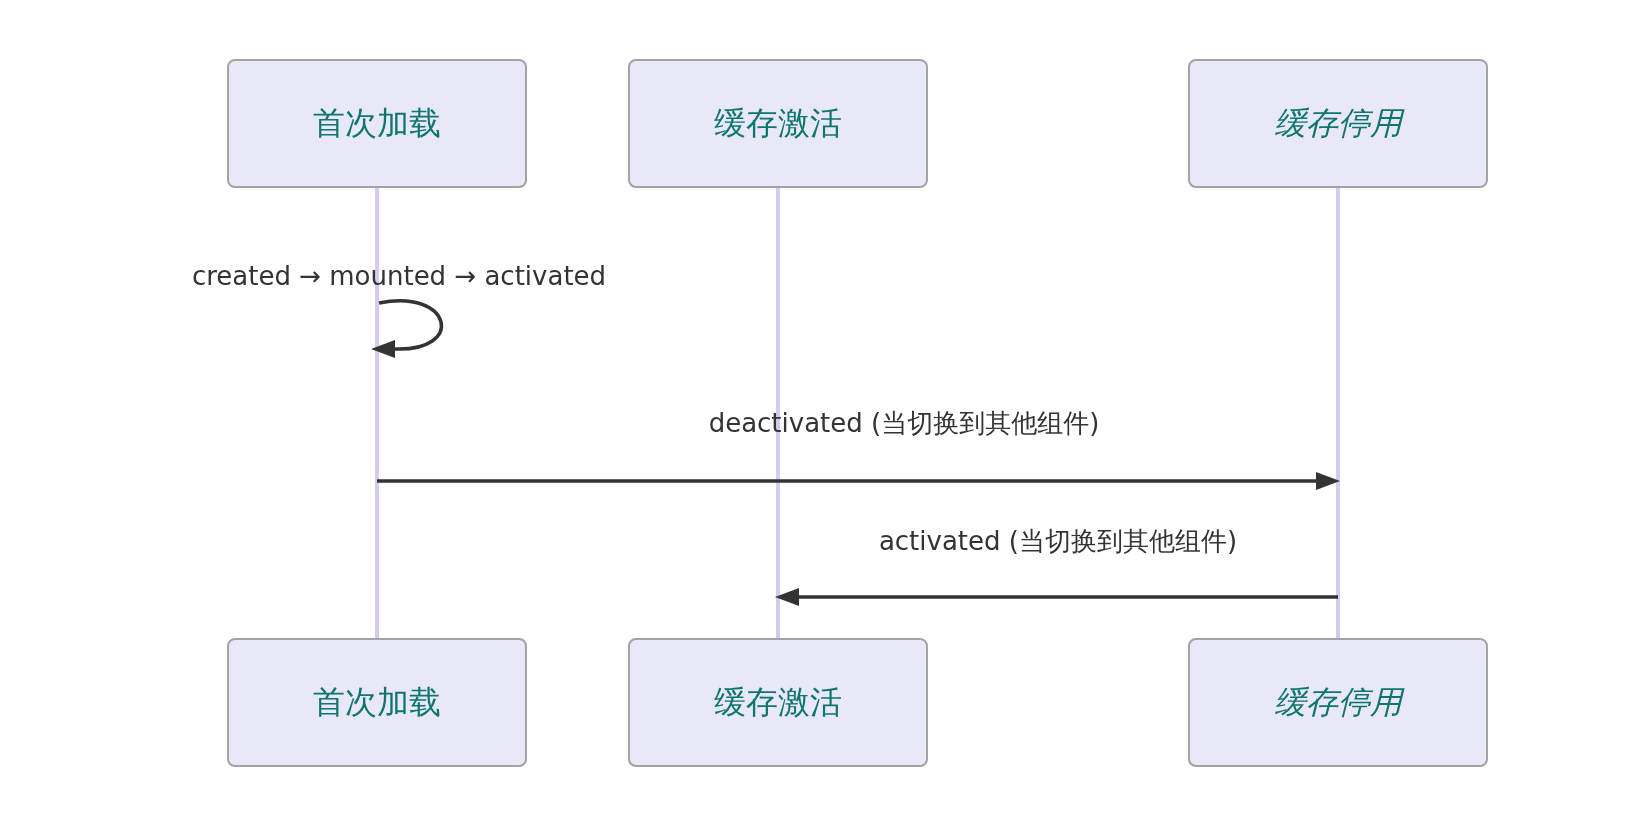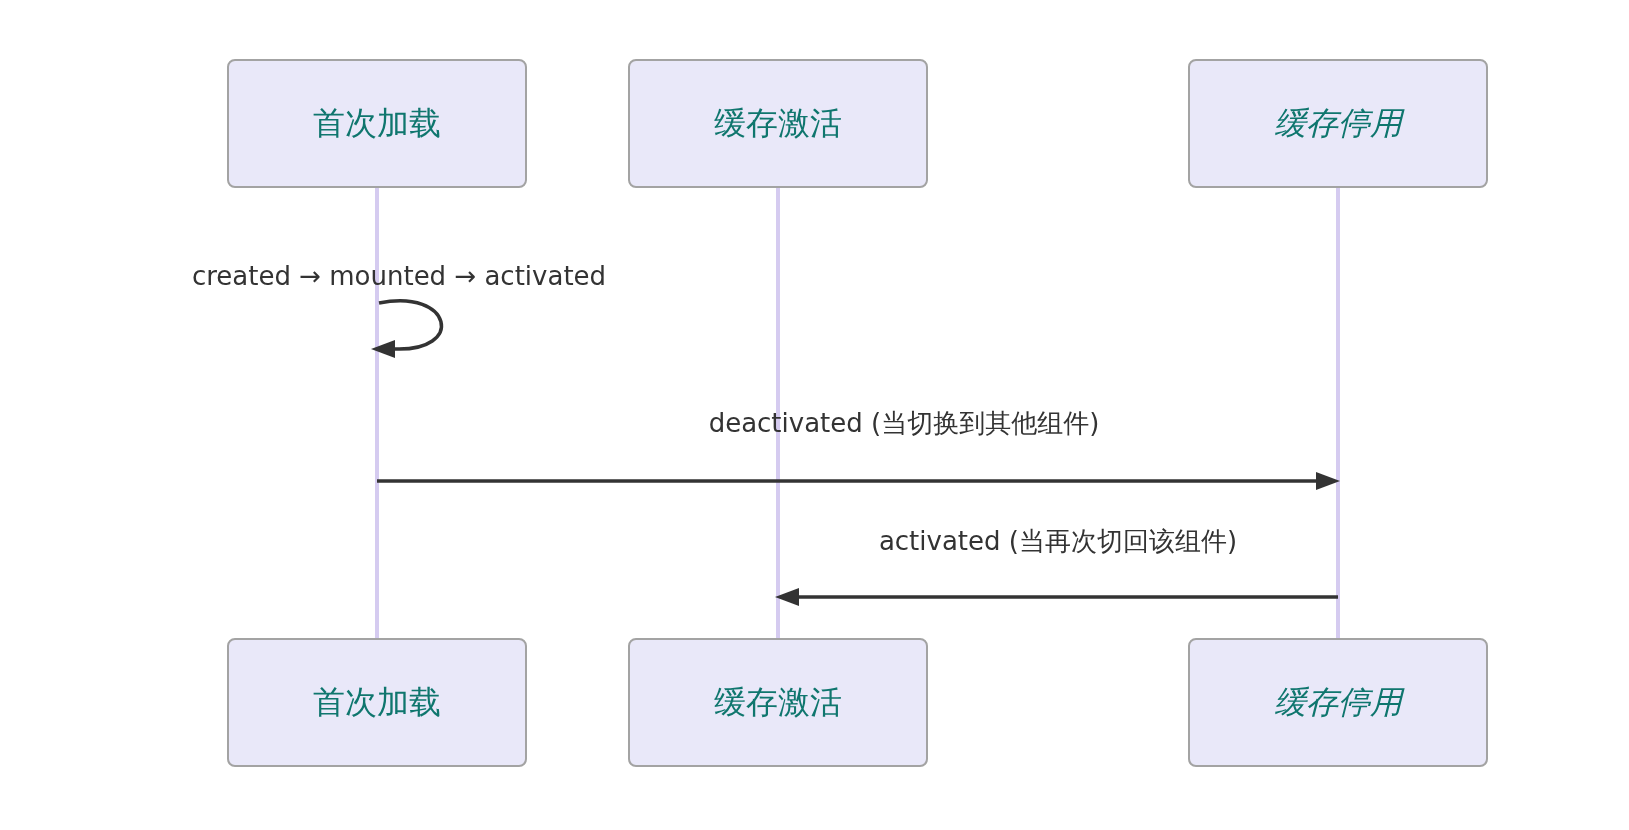--- a/index.html
+++ b/index.html
@@ -75,15 +75,15 @@
   <div class="actor col1 row-top">首次加载</div>
   <div class="actor col2 row-top">缓存激活</div>
   <div class="actor col3 row-top">缓存停用</div>
 
   <div class="actor col1 row-bottom">首次加载</div>
   <div class="actor col2 row-bottom">缓存激活</div>
   <div class="actor col3 row-bottom">缓存停用</div>
 
   <div class="msg-label" id="msg-self-label">created → mounted → activated</div>
   <div class="msg-label" id="msg-deact-label">deactivated (当切换到其他组件)</div>
-  <div class="msg-label" id="msg-act-label">activated (当再次切回该组件)</div>
+  <div class="msg-label" id="msg-act-label">activated (当切换到其他组件)</div>
 
 </div>
 
 </body></html>

